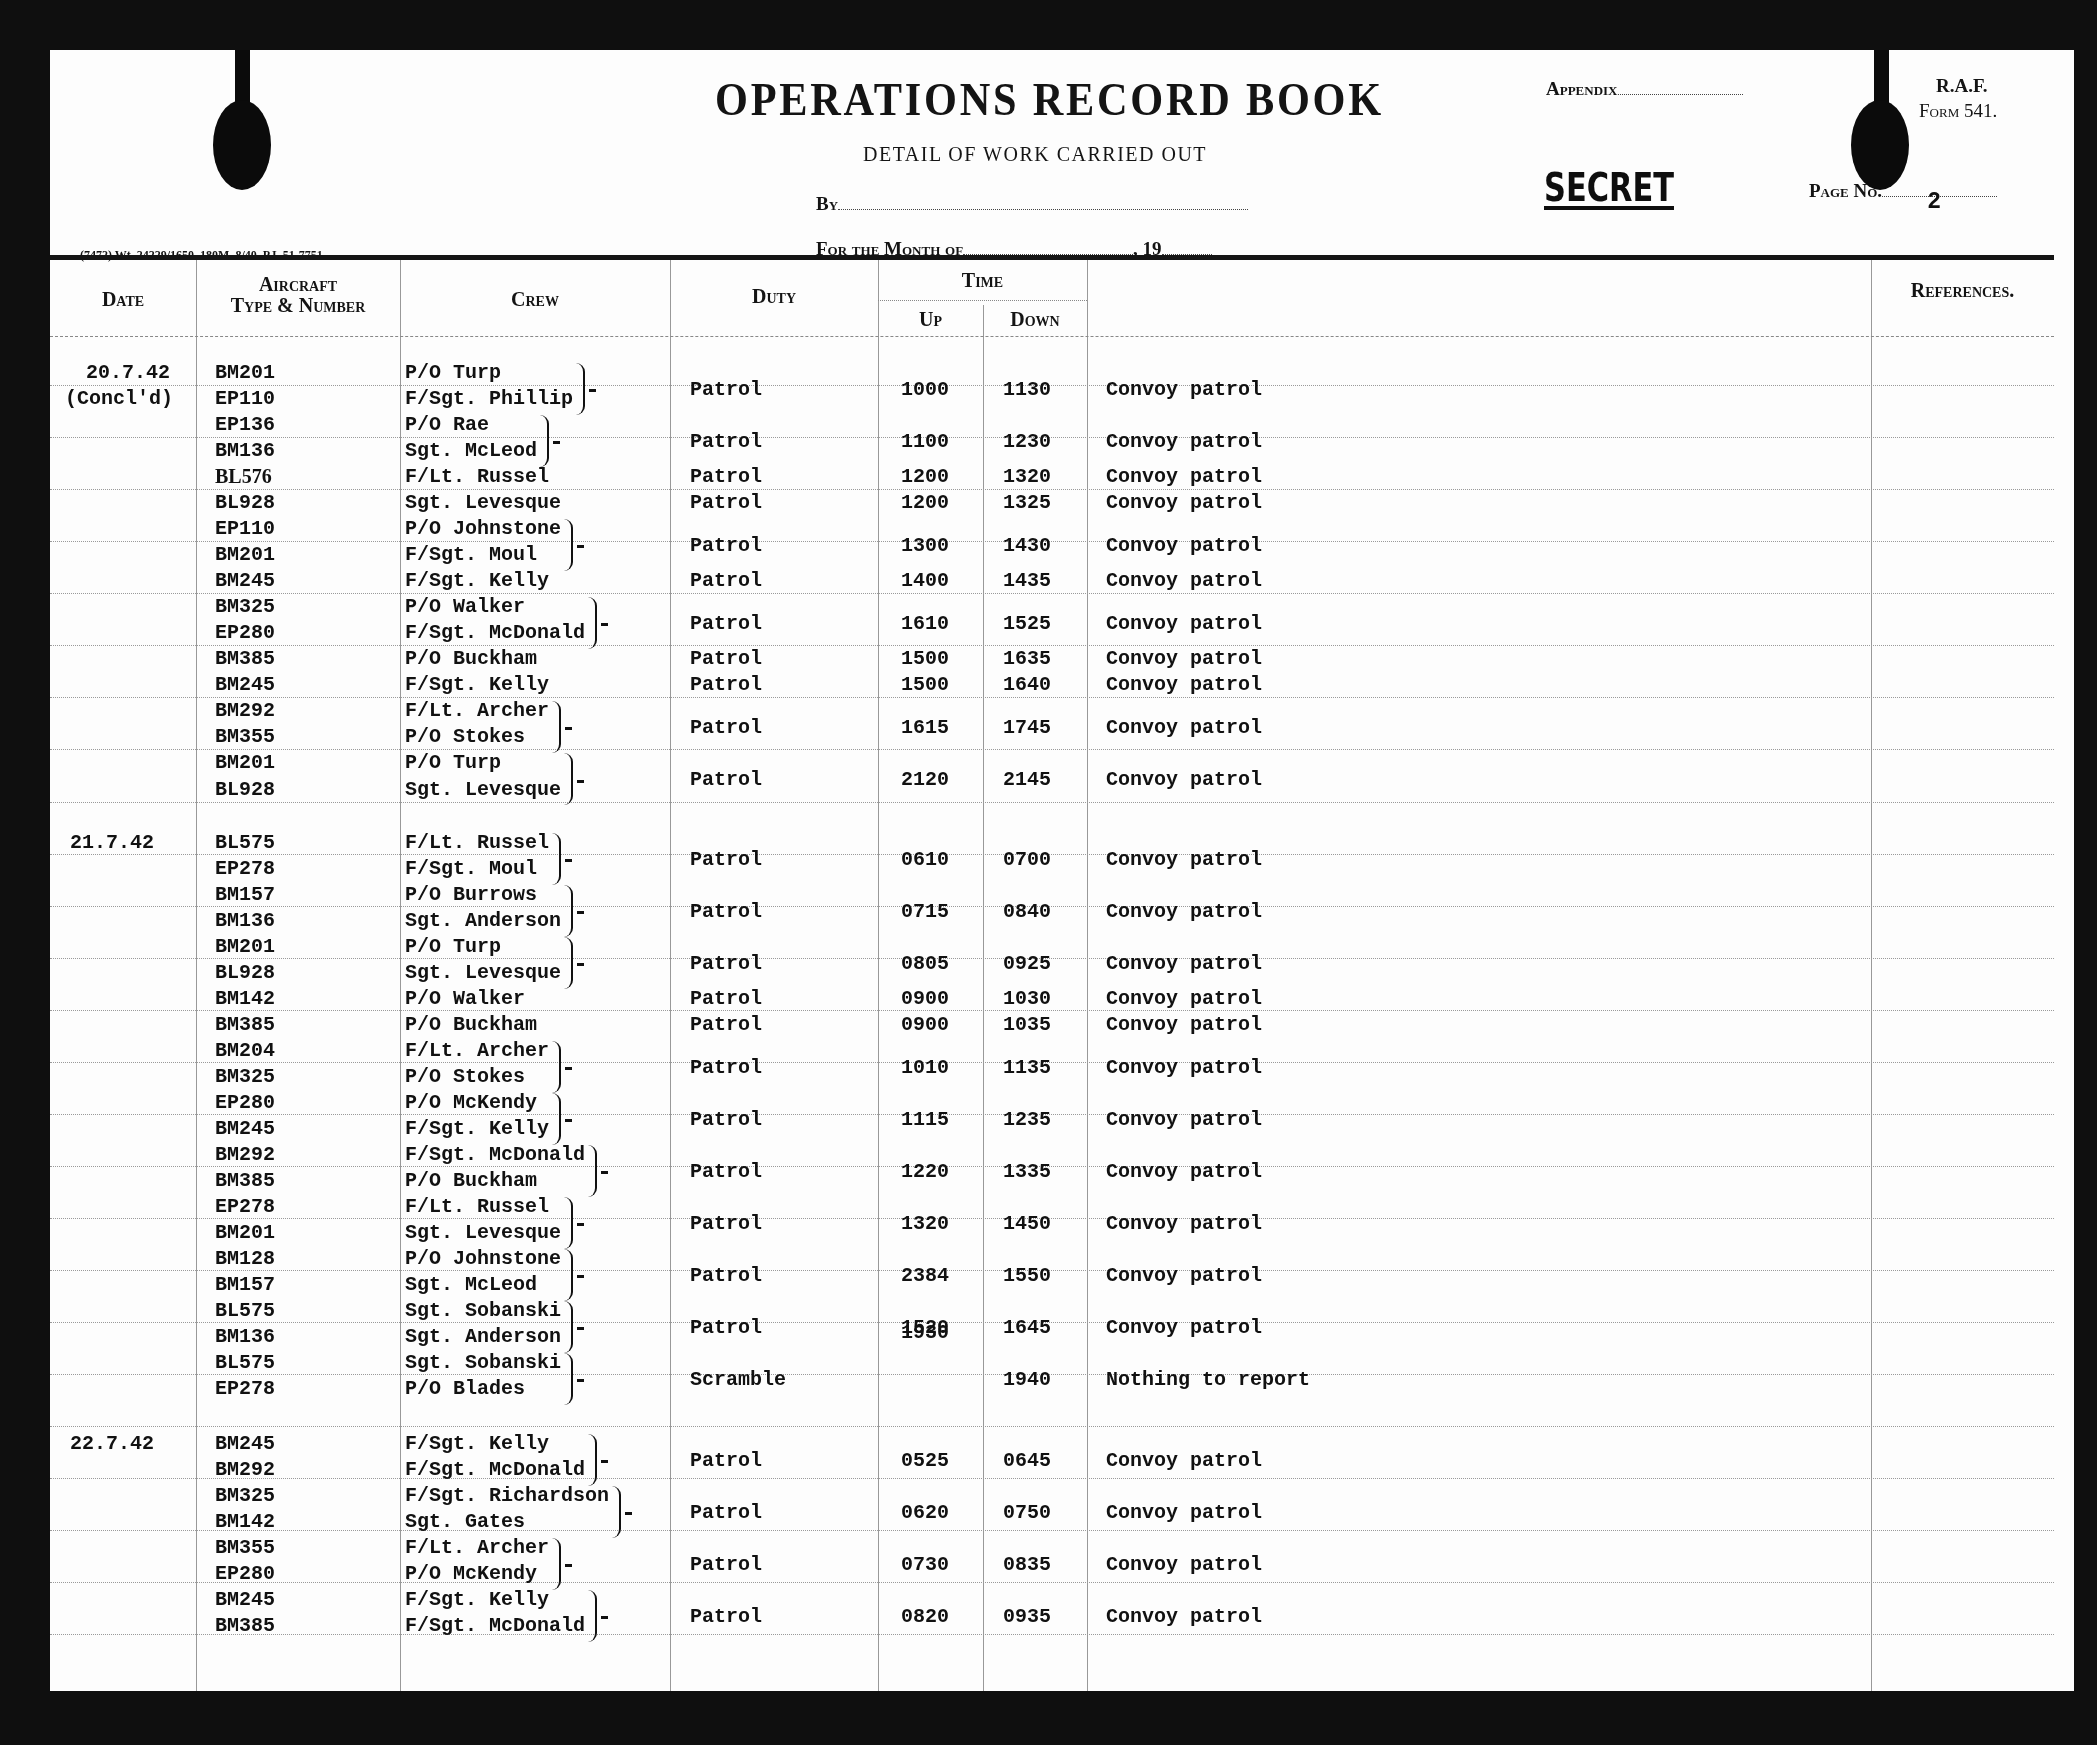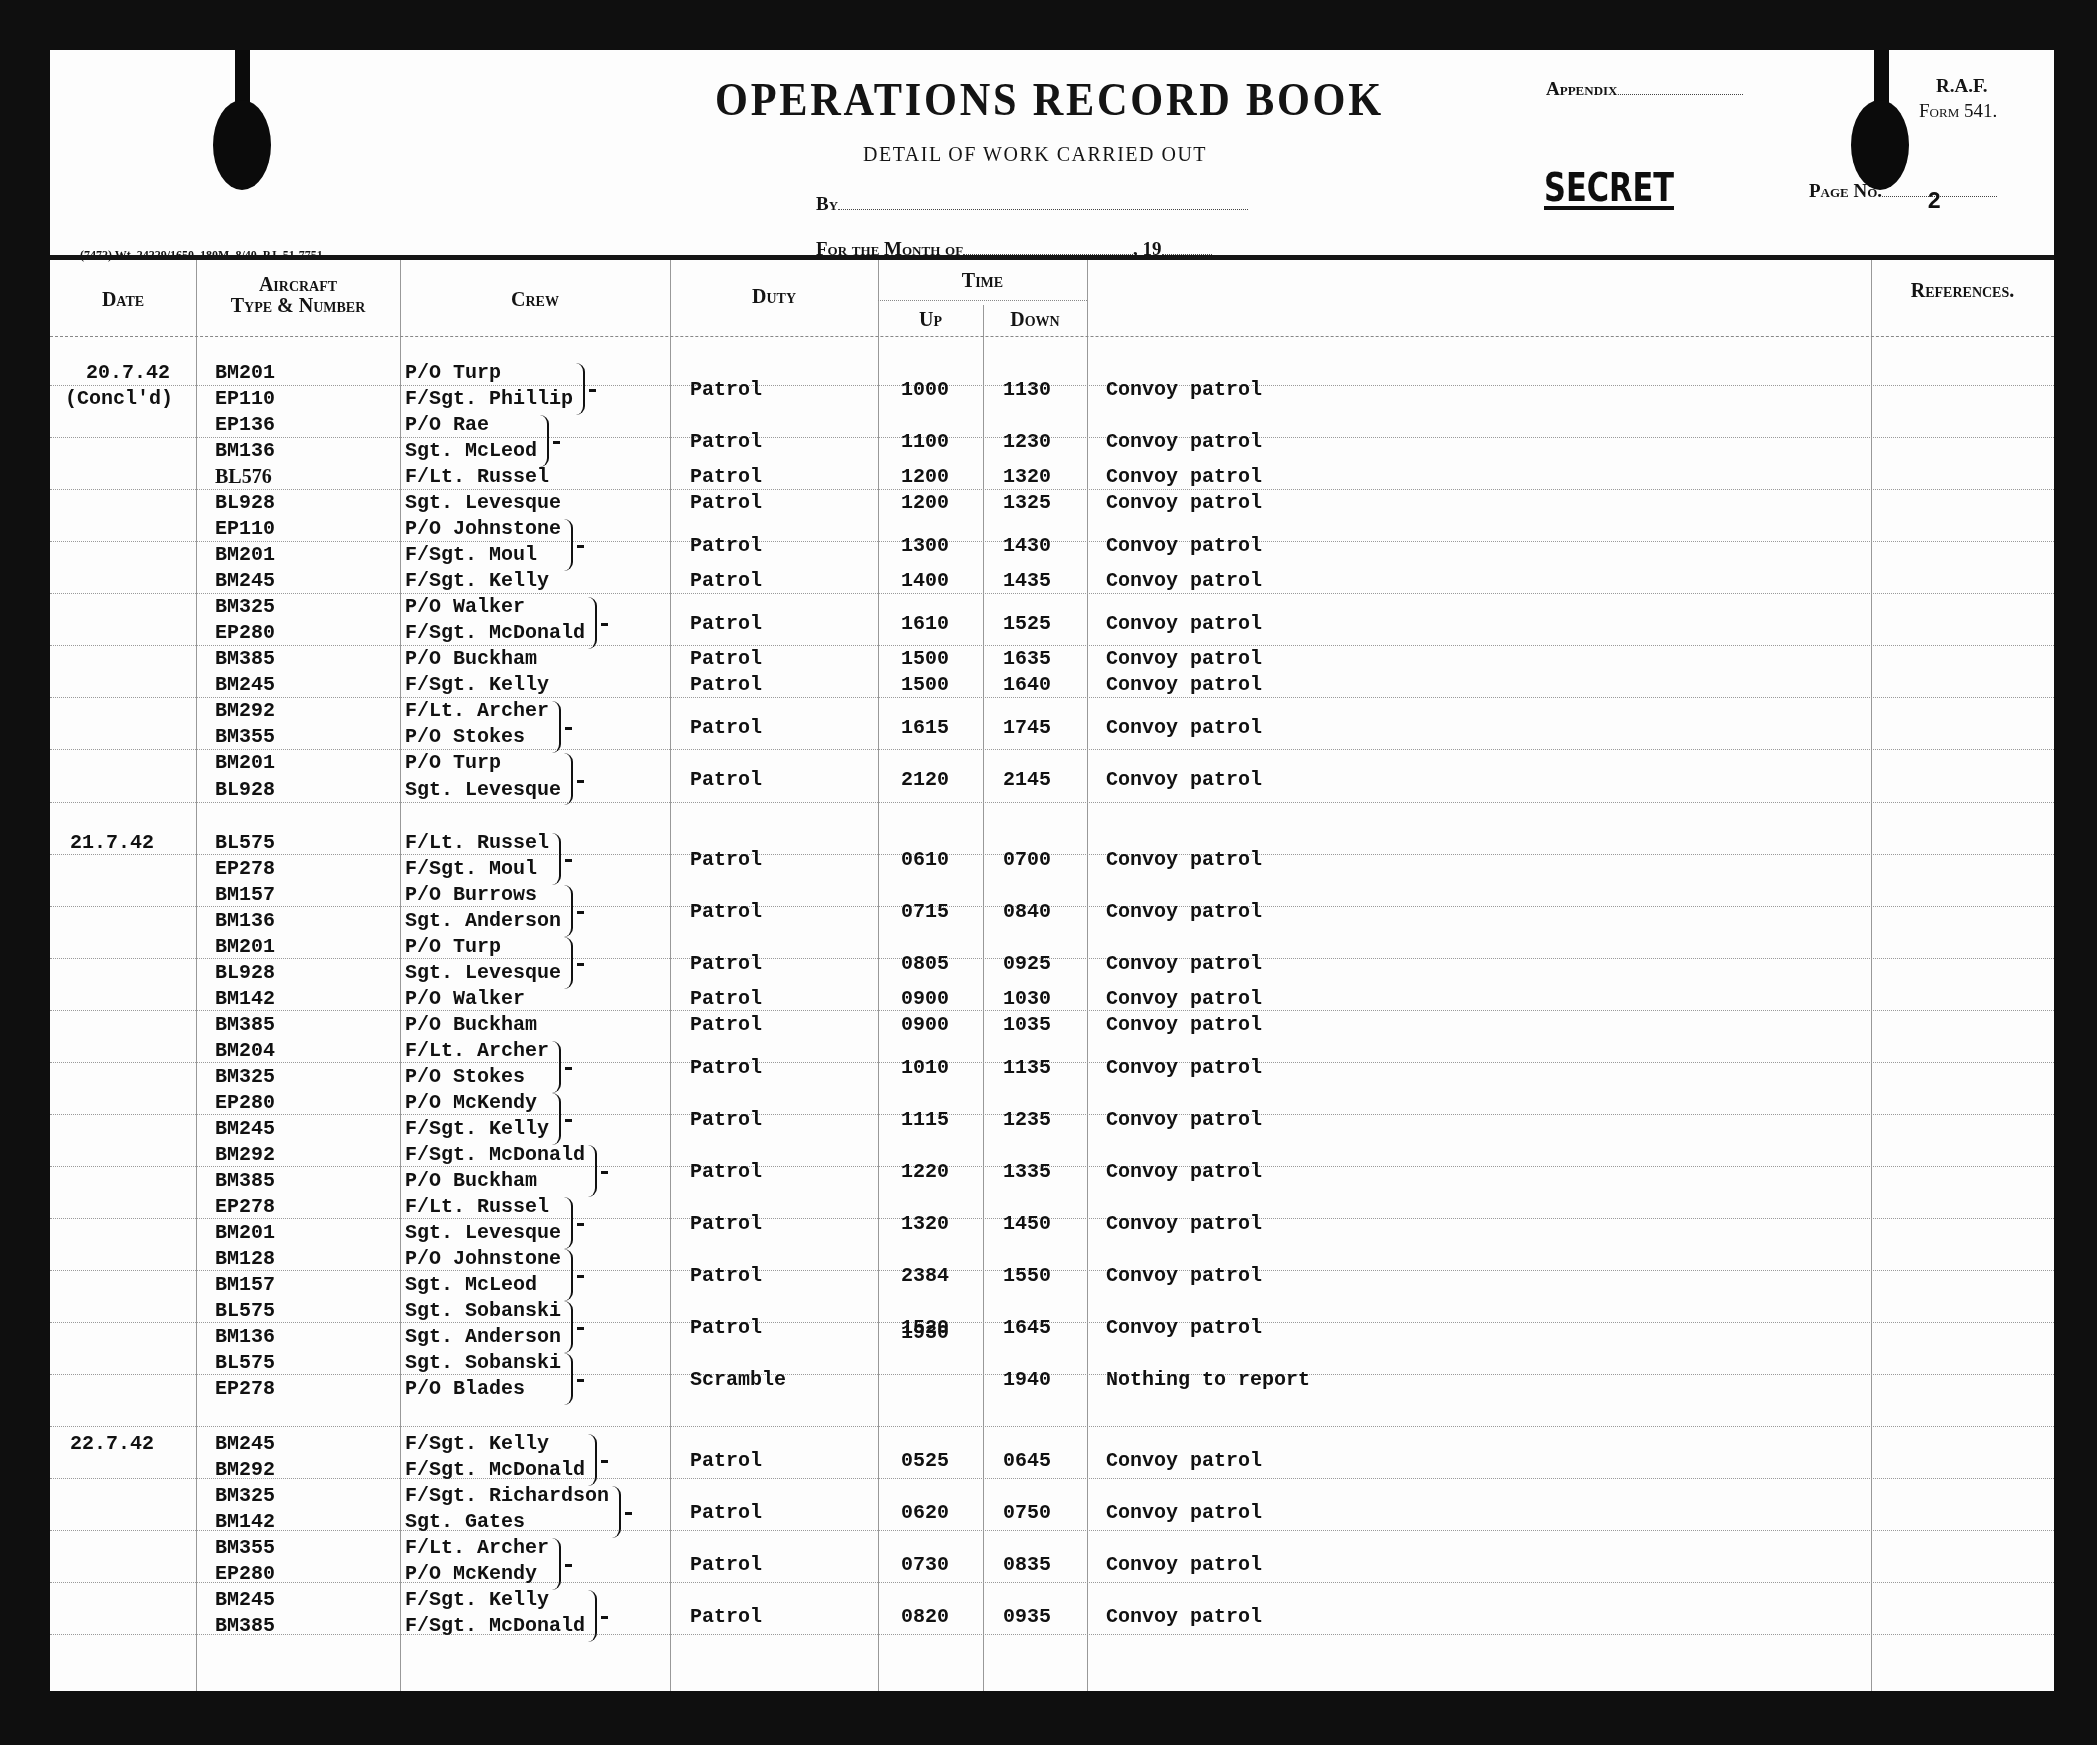--- a/index.html
+++ b/index.html
@@ -1,17 +1,17 @@
 <!DOCTYPE html>
 <html style="font-size:8px"><head>
 <meta charset="utf-8">
 <style>
   html, body { margin: 0; padding: 0; }
   body { width: 2097px; height: 1745px; background: #0f0f0f; position: relative; overflow: hidden; }
-  .page { position: absolute; left: 50px; top: 50px; width: 2004px; height: 1641px; background: #fdfdfd; }
+  .page { position: absolute; left: 50px; top: 50px; width: 2004px; height: 1641px; background: #fdfdfd; padding-left: 20px; }
   .hole { position: absolute; width: 60px; height: 100px; background: #0b0b0b; border-radius: 50%; }
   .hole-stem { position: absolute; width: 15px; background: #0b0b0b; }
   .serif { font-family: "Liberation Serif", "DejaVu Serif", serif; color: #141414; }
   .mono { font-family: "Liberation Mono", "DejaVu Sans Mono", monospace; color: #111; font-weight: bold; }
   .abs { position: absolute; white-space: nowrap; }
   .title { font-size: 46px; letter-spacing: 3px; font-weight: bold; transform: scaleX(0.92); transform-origin: left; }
   .subtitle { font-size: 20px; letter-spacing: 1.5px; }
   .small-caps { font-variant: small-caps; }
   .secret { font-family: "DejaVu Sans", sans-serif; font-size: 39px; font-weight: bold; color: #0e0e0e; transform: scaleX(0.78); transform-origin: left; text-decoration: underline; text-decoration-thickness: 4px; text-underline-offset: 5px; }
   .dots { border-bottom: 1.5px dotted #444; }

